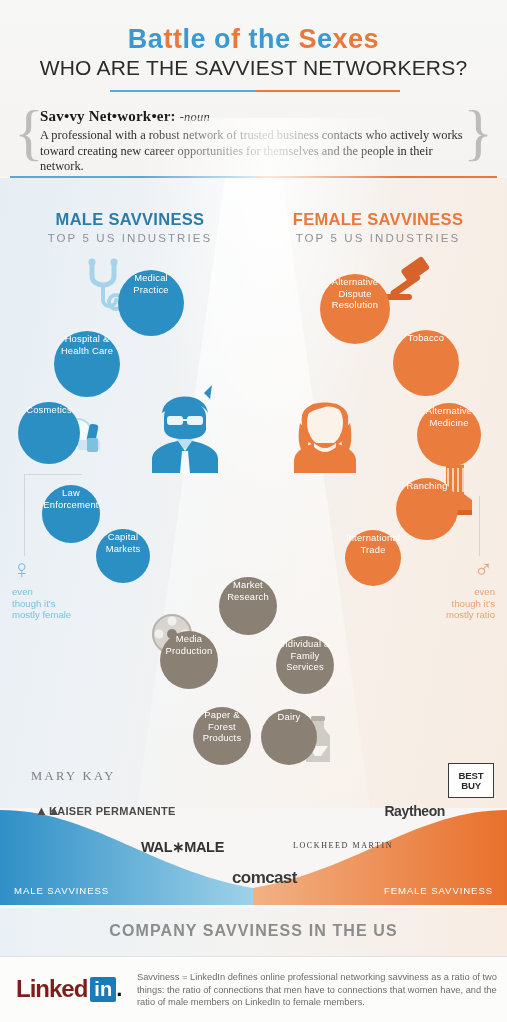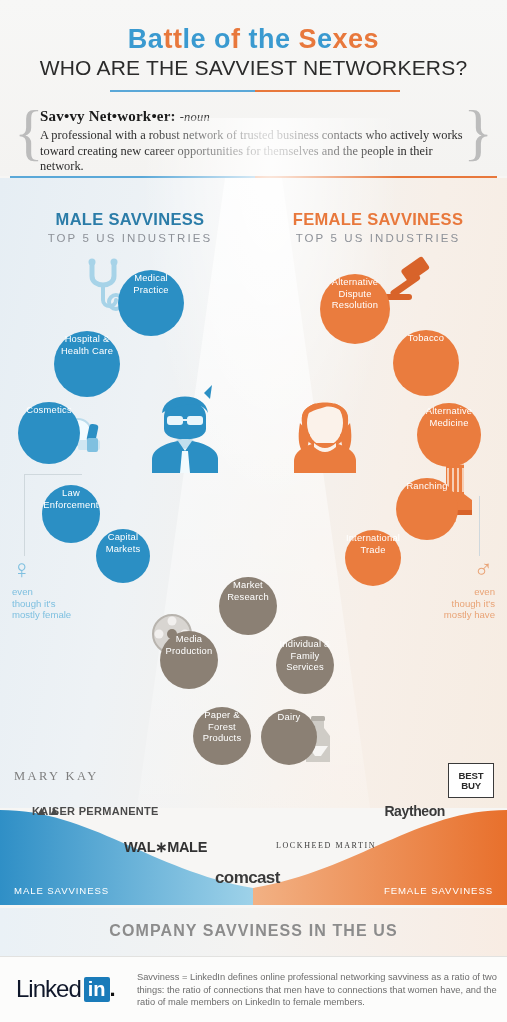--- a/index.html
+++ b/index.html
@@ -65,21 +65,21 @@
   .gsym{position:absolute;font-size:26px;line-height:26px;}
   .gsym.venus{left:12px;top:378px;color:#7fc0e0;}
   .gsym.mars{right:14px;top:378px;color:#e9a477;}
   .connector{position:absolute;background:#cfd8dd;}
   .connector.l{left:24px;top:296px;width:1px;height:82px;}
   .connector.l2{left:24px;top:296px;width:58px;height:1px;}
   .connector.r{right:27px;top:318px;width:1px;height:60px;}
 
   
   .companies{position:absolute;left:0;top:755px;width:507px;height:150px;}
-  .logo{position:absolute;color:#4a4a4a;}
+  .logo{position:absolute;color:#4a4a4a;margin-left:17px;}
   .marykay{left:14px;top:14px;font-family:"Liberation Serif",serif;font-size:12.5px;
            letter-spacing:2.4px;color:#7e7e7e;}
   .kaiser{left:32px;top:50px;font-size:11px;font-weight:bold;letter-spacing:.3px;color:#4a4a4a;}
   .kaiser-mark{position:absolute;left:35px;top:48px;font-size:13px;color:#4a4a4a;}
   .walmart{left:124px;top:84px;font-size:14.5px;font-weight:bold;letter-spacing:-.3px;color:#333;}
   .comcast{left:215px;top:113px;font-size:17px;font-weight:bold;letter-spacing:-.6px;color:#3a3a3a;}
   .lockheed{left:276px;top:86px;font-family:"Liberation Serif",serif;font-size:8px;
             font-weight:normal;letter-spacing:1.6px;color:#3a3a3a;}
   .raytheon{right:62px;top:48px;font-size:14px;font-weight:bold;letter-spacing:-.4px;color:#3a3a3a;}
   .bestbuy{position:absolute;right:13px;top:8px;width:44px;height:33px;background:#fff;
@@ -92,21 +92,21 @@
   .bandlabel.female{right:14px;}
 
   
   .bottomtitle{position:absolute;left:0;top:908px;width:507px;height:48px;
         background:linear-gradient(90deg,#eaf1f6 0%,#f4f3f1 50%,#f8ece3 100%);}
   .bottomtitle h2{margin:0;padding-top:14px;text-align:center;font-size:16px;
         font-weight:bold;color:#8c8c8c;letter-spacing:1.1px;}
   .footer{position:absolute;left:0;top:956px;width:507px;height:66px;background:#fcfcfb;
           border-top:1px solid #e2e2e0;}
   .li-logo{position:absolute;left:16px;top:18px;display:flex;align-items:center;}
-  .li-logo .lt{font-size:24px;font-weight:normal;color:#0f172a;letter-spacing:-1px;}
+  .li-logo .lt{font-size:24px;font-weight:bold;color:#7f1d1d;letter-spacing:-1px;}
   .li-logo .lb{background:#1a7bb9;color:#fff;font-size:20px;font-weight:bold;
         padding:0 4px;margin-left:3px;border-radius:2px;line-height:25px;}
   .li-logo .ld{font-size:22px;font-weight:bold;color:#111;}
   .foottext{position:absolute;left:137px;top:14px;width:360px;font-size:9.3px;
             line-height:12.6px;color:#6d6d6d;}
 </style>
 </head>
 <body>
 
 <div id="page">
@@ -275,21 +275,21 @@
     <div class="note male">
       <div>even</div>
       <div>though it's</div>
       <div>mostly female</div>
     </div>
 
     <div class="gsym mars">♂</div>
     <div class="note female">
       <div>even</div>
       <div>though it's</div>
-      <div>mostly have</div>
+      <div>mostly ratio</div>
     </div>
   </div>
 
   <div class="companies">
     <svg style="position:absolute;left:0;top:55px;width:507px;height:95px" viewBox="0 0 507 95" preserveAspectRatio="none">
       <defs>
         <linearGradient id="gl" x1="0" y1="0" x2="1" y2="0">
           <stop offset="0%" stop-color="#2f8fc6"></stop>
             <stop offset="100%" stop-color="#9ed2e9"></stop>
         </linearGradient>

